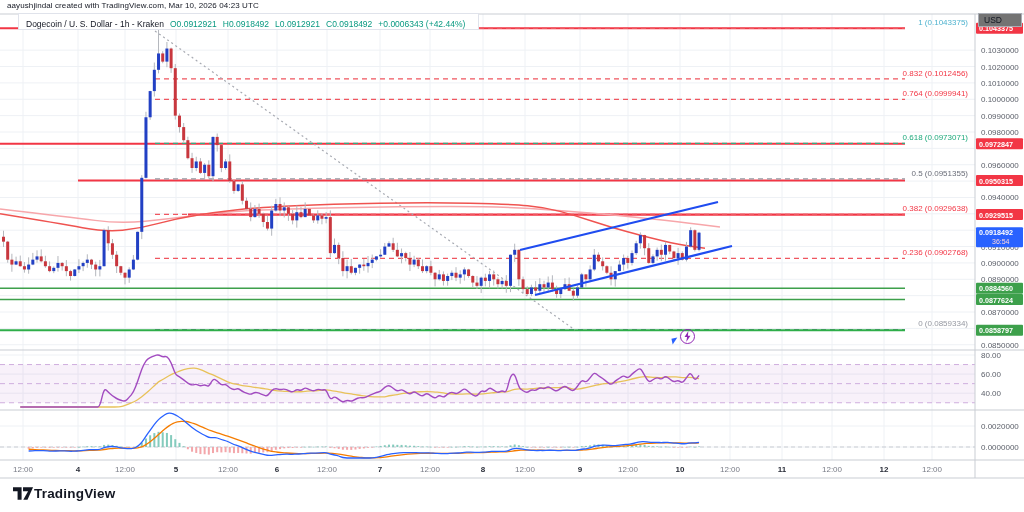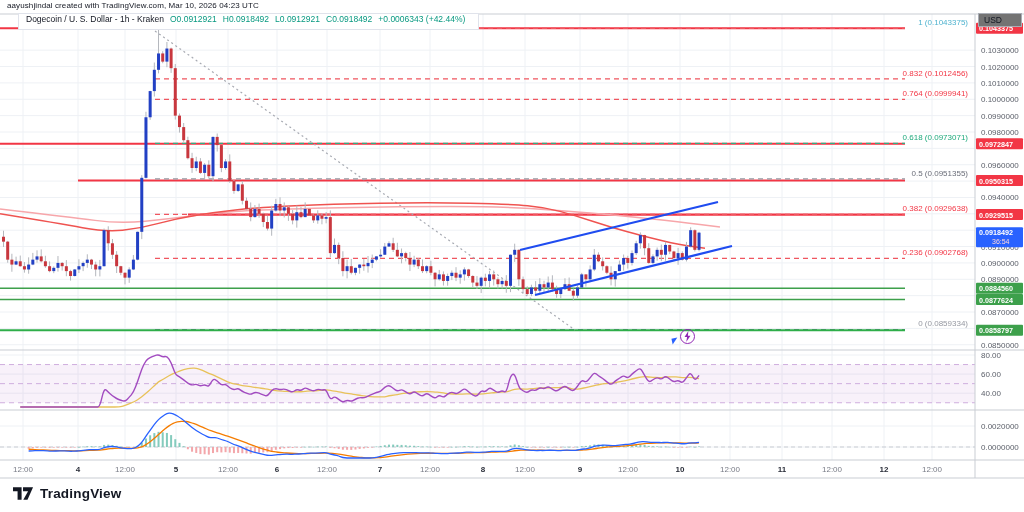--- a/index.html
+++ b/index.html
@@ -1,31 +1,31 @@
 <!DOCTYPE html>
 <html><head>
 <meta charset="utf-8">
 <style>
   html,body{margin:0;padding:0;background:#fff}
   .stage{position:relative;width:1024px;height:512px;background:#fff;overflow:hidden;
          font-family:"Liberation Sans",sans-serif;}
   .attr{position:absolute;top:1px;left:7px;font-size:8px;color:#131722;letter-spacing:.1px}
   #chart-svg{position:absolute;left:0;top:0}
-  .legend{position:absolute;left:18px;top:13px;height:15px;display:flex;align-items:flex-start;
+  .legend{position:absolute;left:18px;top:13px;height:15px;display:flex;align-items:flex-end;
           background:#fff;border:1px solid #e0e3eb;padding:0 7px;font-size:8.5px;white-space:nowrap}
   .legend .sym{color:#131722;margin-right:6px}
   .legend .val{color:#089981;margin-right:6px}
   .usd{position:absolute;left:978px;top:13px;width:44px;height:14px;background:#737373;
        border:1px solid #a9adb5;box-sizing:border-box;font-size:8.5px;color:#131722;
        display:flex;align-items:center;padding-left:5px}
   .note{position:absolute;left:680px;top:329px;width:15px;height:15px;border:1.5px solid #9127b5;
         border-radius:50%;display:flex;align-items:center;justify-content:center;box-sizing:border-box}
   .cursor{position:absolute;left:672px;top:338px;width:0;height:0;
           border-top:6px solid #2962ff;border-right:6px solid transparent;transform:rotate(-12deg)}
-  .footer{position:absolute;left:13px;top:486px;display:flex;align-items:center;gap:6px}
+  .footer{position:absolute;left:13px;top:486px;display:flex;align-items:center;}
   .brand{font-size:13.5px;font-weight:bold;color:#131722;letter-spacing:.2px}
 </style>
 </head>
 <body>
 
 <div class="stage">
 
   <div class="attr">aayushjindal created with TradingView.com, Mar 10, 2026 04:23 UTC</div>
 
   <svg id="chart-svg" width="1024" height="512">

